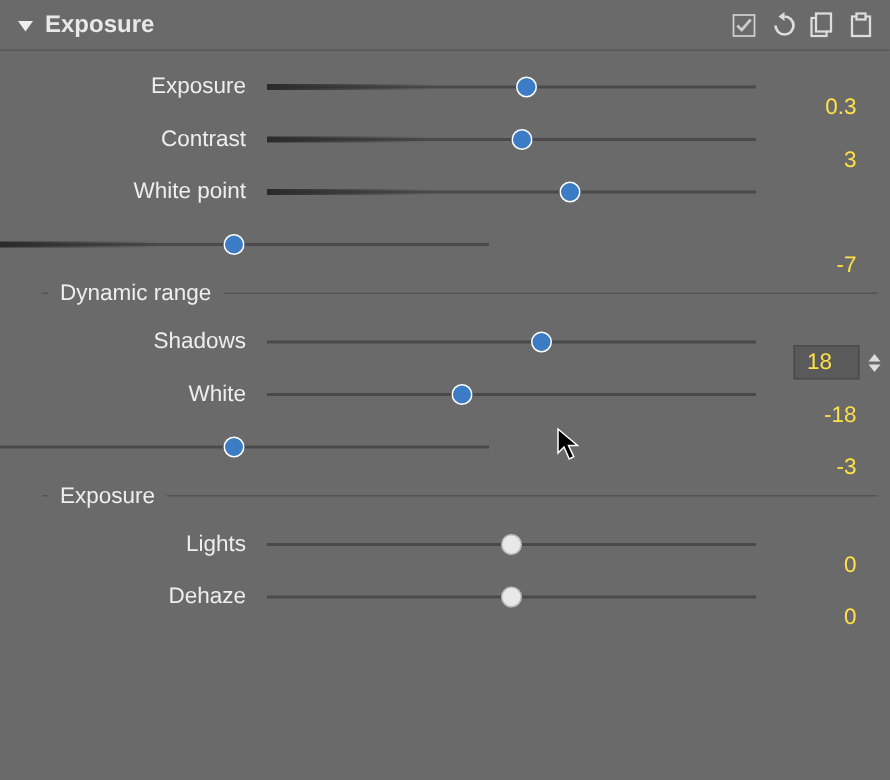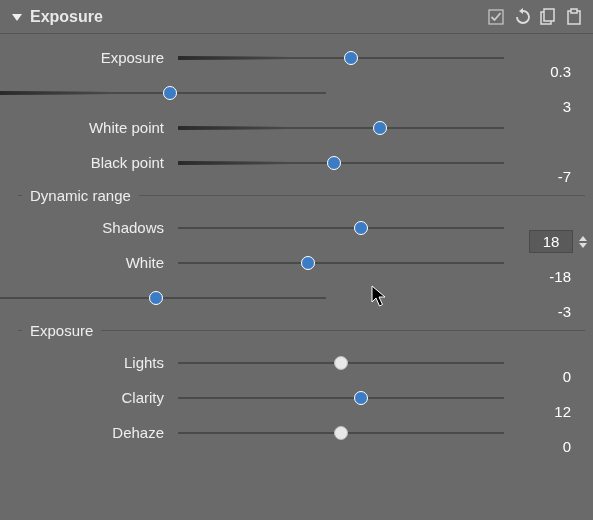--- a/index.html
+++ b/index.html
@@ -83,35 +83,35 @@
     transform: translate(-50%, -50%);
     border: 1.5px solid #fff;
   }
   .thumb.blue { background: #3b7cc4; }
   .thumb.white { background: #e8e8e8; border-color: #bbb; }
 
   .value-cell {
     flex: 1;
     text-align: right;
     padding-right: 22px;
-    color: #ffffff;
+    color: #fde047;
     font-variant-numeric: tabular-nums;
     margin-top: 28px;
   }
   .value-cell.active {
     position: relative;
     padding-right: 22px;
   }
   .value-box {
     display: inline-block;
     background: #5a5a5a;
     border: 1px solid #4a4a4a;
     padding: 2px 8px;
     min-width: 44px;
-    text-align: center;
+    text-align: left;
     margin-right: -2px;
   }
   .spinner {
     position: absolute;
     right: 6px;
     top: 50%;
     transform: translateY(-50%);
     display: flex;
     flex-direction: column;
     gap: 2px;
@@ -121,21 +121,21 @@
     border-left: 4px solid transparent;
     border-right: 4px solid transparent;
   }
   .spin.up { border-bottom: 5px solid #ddd; }
   .spin.down { border-top: 5px solid #ddd; }
 
   .section-sep {
     display: flex;
     align-items: center;
     height: 30px;
-    padding-left: 18px;
+    padding-left: 28px;
   }
   .sep-line-left {
     flex: 0 0 4px;
     height: 1px;
     background: #555;
     margin-right: 8px;
   }
   .sep-label {
     color: #eee;
     font-size: 15px;
@@ -198,20 +198,21 @@
         <div class="track">
           <div class="track-line track-left" style="width: 53%;"></div>
           <div class="track-line track-right" style="width: 47%;"></div>
           <div class="grad-left" style="width: 34%;"></div>
         </div>
         <div class="thumb blue" style="left: 53%;"></div>
       </div>
       <div class="value-cell">0.3</div>
     </div>
     <div class="row">
+      <div class="row-label">Contrast</div>
       <div class="slider-wrap">
         <div class="track">
           <div class="track-line track-left" style="width: 52%;"></div>
           <div class="track-line track-right" style="width: 48%;"></div>
           <div class="grad-left" style="width: 34%;"></div>
         </div>
         <div class="thumb blue" style="left: 52%;"></div>
       </div>
       <div class="value-cell">3</div>
     </div>
@@ -220,21 +221,20 @@
       <div class="slider-wrap">
         <div class="track">
           <div class="track-line track-left" style="width: 62%;"></div>
           <div class="track-line track-right" style="width: 38%;"></div>
           <div class="grad-left" style="width: 34%;"></div>
         </div>
         <div class="thumb blue" style="left: 62%;"></div>
       </div>
     </div>
     <div class="row">
-      <div class="row-label">Black point</div>
       <div class="slider-wrap">
         <div class="track">
           <div class="track-line track-left" style="width: 48%;"></div>
           <div class="track-line track-right" style="width: 52%;"></div>
           <div class="grad-left" style="width: 34%;"></div>
         </div>
         <div class="thumb blue" style="left: 48%;"></div>
       </div>
       <div class="value-cell">-7</div>
     </div>
@@ -288,31 +288,20 @@
       <div class="slider-wrap">
         <div class="track">
           <div class="track-line track-left" style="width: 50%;"></div>
           <div class="track-line track-right" style="width: 50%;"></div>
         </div>
         <div class="thumb white" style="left: 50%;"></div>
       </div>
       <div class="value-cell">0</div>
     </div>
     <div class="row">
-      <div class="row-label">Clarity</div>
-      <div class="slider-wrap">
-        <div class="track">
-          <div class="track-line track-left" style="width: 56%;"></div>
-          <div class="track-line track-right" style="width: 44%;"></div>
-        </div>
-        <div class="thumb blue" style="left: 56%;"></div>
-      </div>
-      <div class="value-cell">12</div>
-    </div>
-    <div class="row">
       <div class="row-label">Dehaze</div>
       <div class="slider-wrap">
         <div class="track">
           <div class="track-line track-left" style="width: 50%;"></div>
           <div class="track-line track-right" style="width: 50%;"></div>
         </div>
         <div class="thumb white" style="left: 50%;"></div>
       </div>
       <div class="value-cell">0</div>
     </div>

